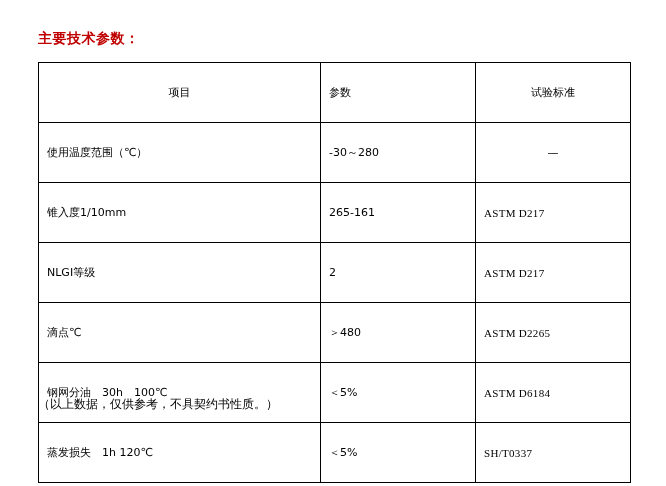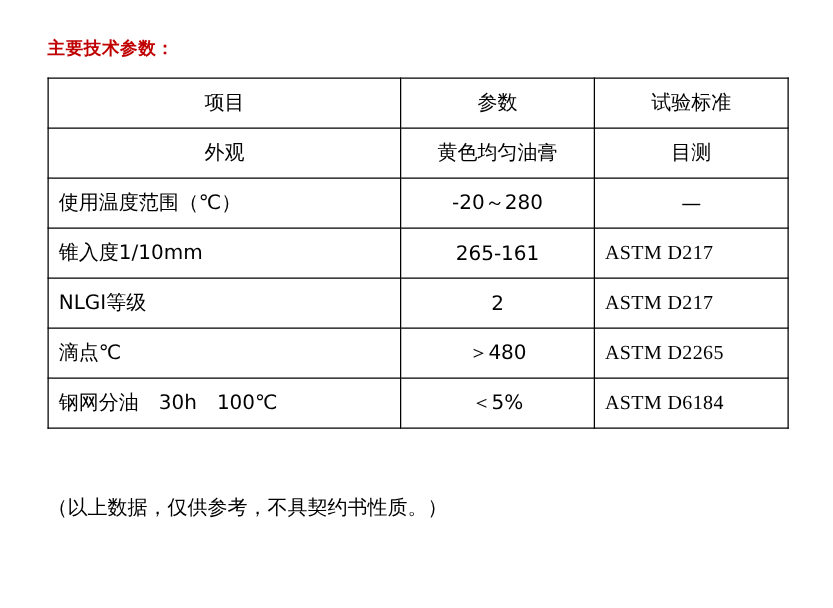--- a/index.html
+++ b/index.html
@@ -34,60 +34,59 @@
     position: absolute;
     left: 38px;
     top: 62px;
     width: 592px;
     border-collapse: collapse;
     table-layout: fixed;
   }
   .spec-table td {
     border: 1px solid #000000;
     height: 35px;
-    font-size: 16px;
-    padding: 2px 8px;
+    font-size: 11px;
+    padding: 12px 8px;
     vertical-align: middle;
   }
   .col-item   { width: 282px; }
   .col-param  { width: 155px; }
   .col-std    { width: 155px; }
 
   .cell-item-center {
     text-align: center;
     font-family: "DejaVu Sans", "Liberation Sans", sans-serif;
     font-size: 13px;
   }
   .cell-item-left {
     text-align: left;
     font-family: "DejaVu Sans", "Liberation Sans", sans-serif;
     font-size: 13px;
     padding-left: 12px;
   }
   .cell-center {
-    text-align: center;
     font-family: "DejaVu Sans", "Liberation Sans", sans-serif;
     font-size: 13px;
   }
   .cell-std {
     font-family: Liberation Serif, serif;
     font-size: 13px;
     letter-spacing: 0.3px;
   }
   .cell-std-cn {
     text-align: center;
     font-family: "DejaVu Sans", "Liberation Sans", sans-serif;
     font-size: 13px;
   }
   .footnote {
     position: absolute;
     left: 38px;
     top: 396px;
     font-family: "DejaVu Sans", "Liberation Sans", sans-serif;
-    font-size: 16px;
+    font-size: 12px;
     color: #000000;
   }
 </style>
 </head>
 <body>
 
 <div class="page">
 
   <div class="doc-title">主要技术参数：</div>
 
@@ -97,27 +96,22 @@
       <col class="col-param">
       <col class="col-std">
     </colgroup>
     <tbody>
       <tr>
         <td class="cell-item-center">项目</td>
         <td class="cell-center">参数</td>
         <td class="cell-std-cn">试验标准</td>
       </tr>
       <tr>
-        <td class="cell-item-center">外观</td>
-        <td class="cell-center">黄色均匀油膏</td>
-        <td class="cell-std-cn">目测</td>
-      </tr>
-      <tr>
         <td class="cell-item-left">使用温度范围（℃）</td>
-        <td class="cell-center">-20～280</td>
+        <td class="cell-center">-30～280</td>
         <td class="cell-std-cn">—</td>
       </tr>
       <tr>
         <td class="cell-item-left">锥入度1/10mm</td>
         <td class="cell-center">265-161</td>
         <td class="cell-std">ASTM D217</td>
       </tr>
       <tr>
         <td class="cell-item-left">NLGI等级</td>
         <td class="cell-center">2</td>
@@ -126,18 +120,23 @@
       <tr>
         <td class="cell-item-left">滴点℃</td>
         <td class="cell-center">＞480</td>
         <td class="cell-std">ASTM D2265</td>
       </tr>
       <tr>
         <td class="cell-item-left">钢网分油　30h　100℃</td>
         <td class="cell-center">＜5%</td>
         <td class="cell-std">ASTM D6184</td>
       </tr>
+      <tr>
+        <td class="cell-item-left">蒸发损失　1h 120℃</td>
+        <td class="cell-center">＜5%</td>
+        <td class="cell-std">SH/T0337</td>
+      </tr>
     </tbody>
   </table>
 
   <div class="footnote">（以上数据，仅供参考，不具契约书性质。）</div>
 
 </div>
 
 </body></html>

